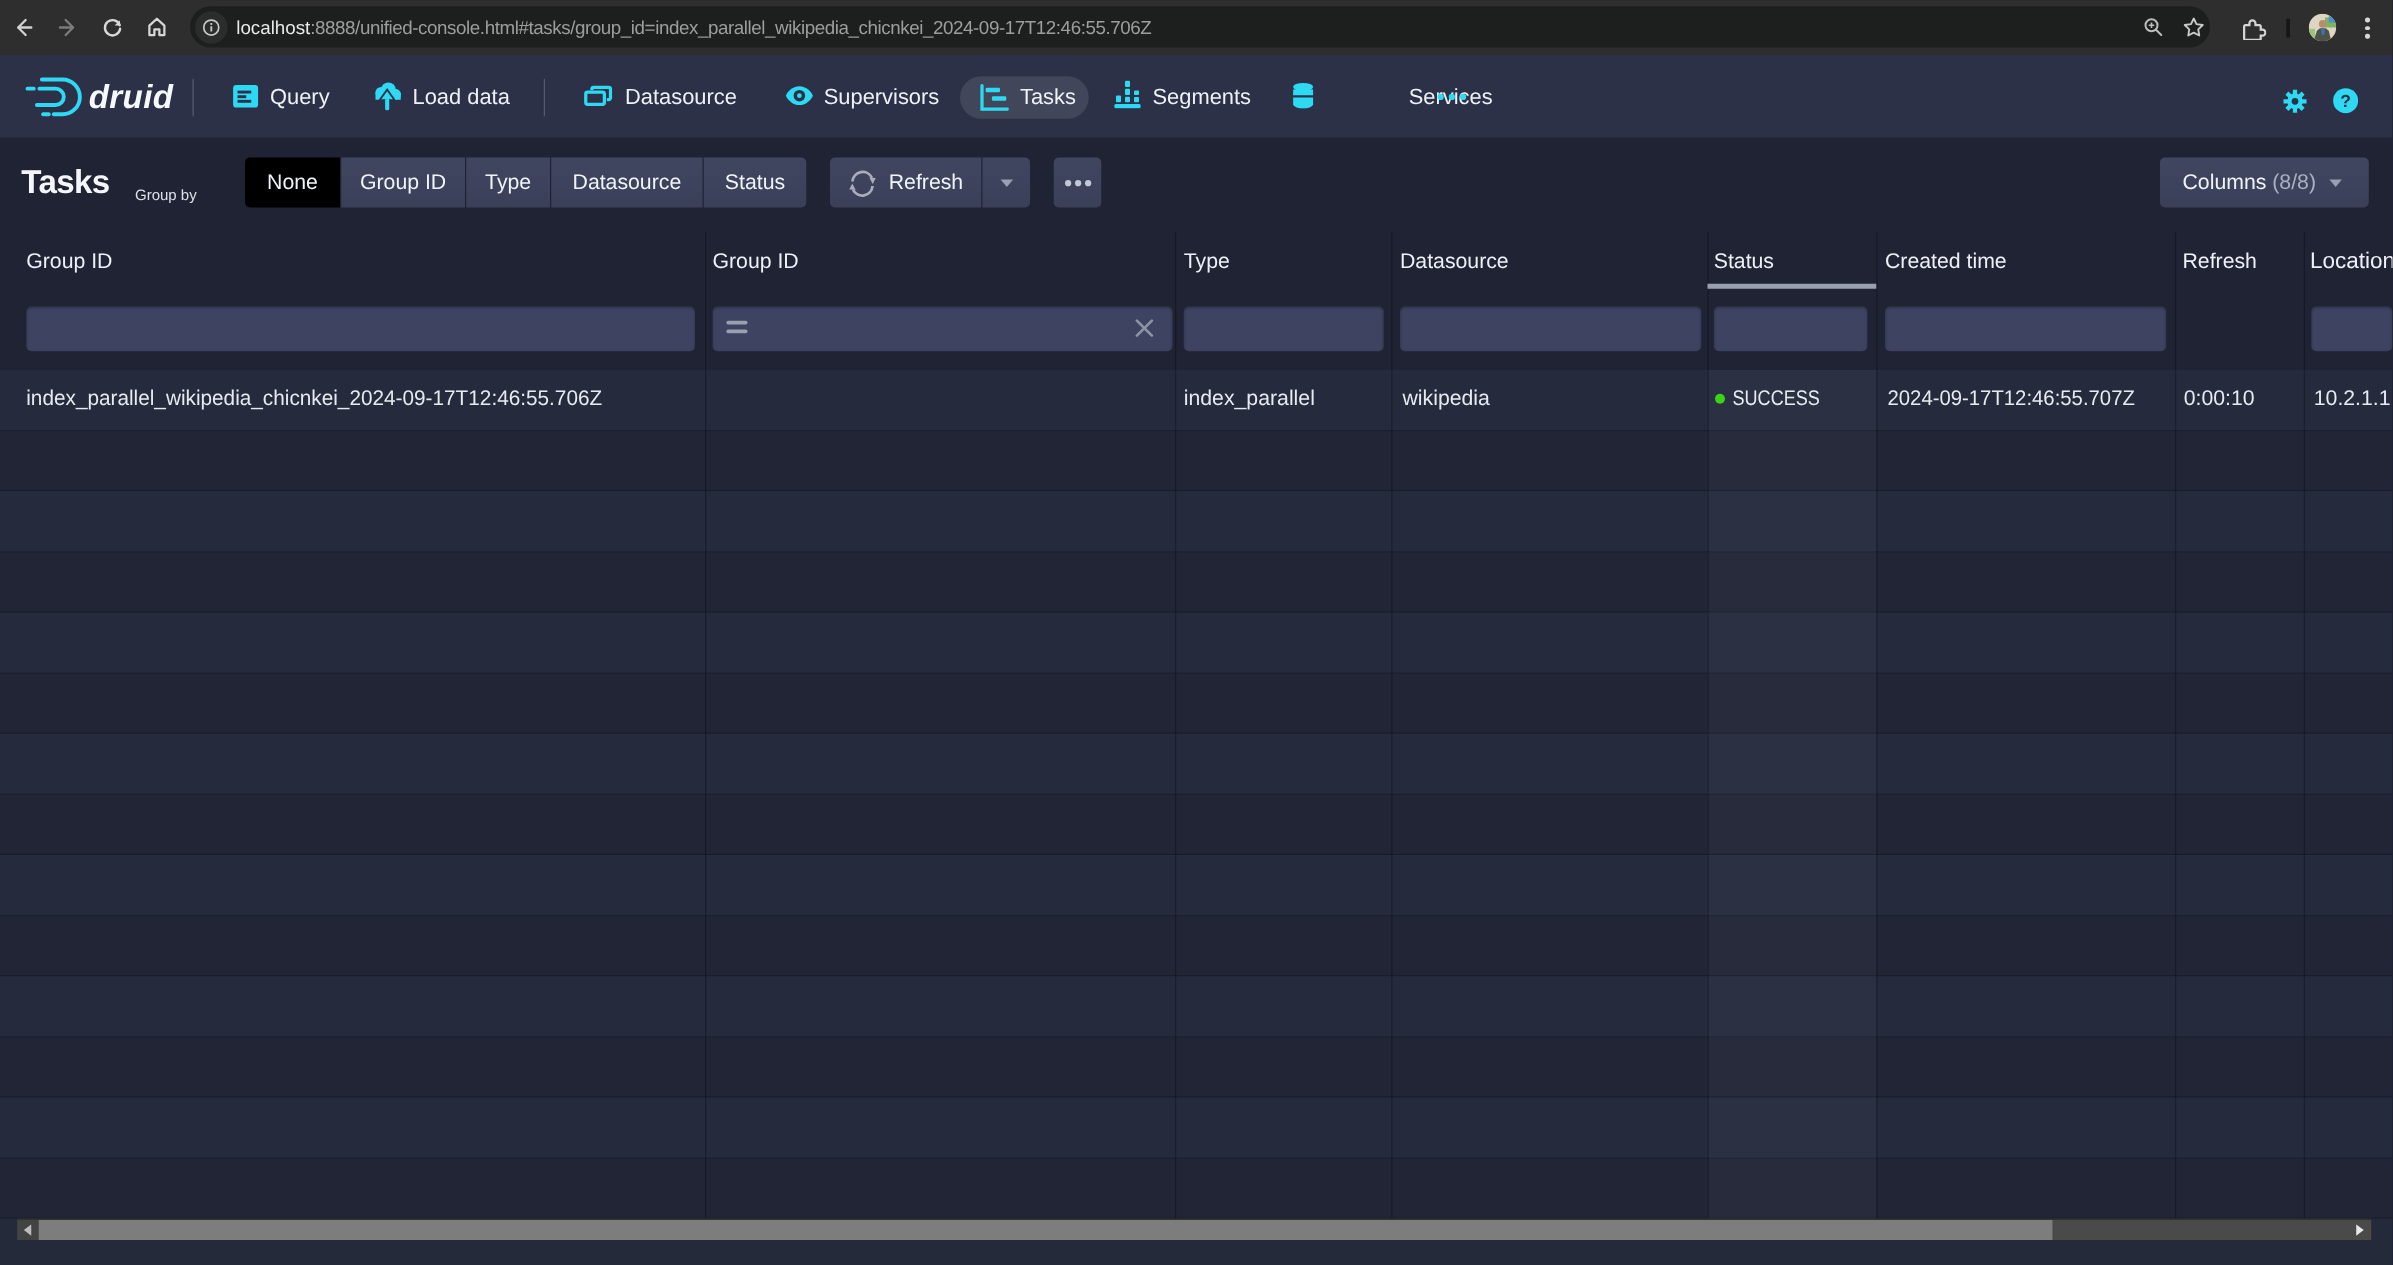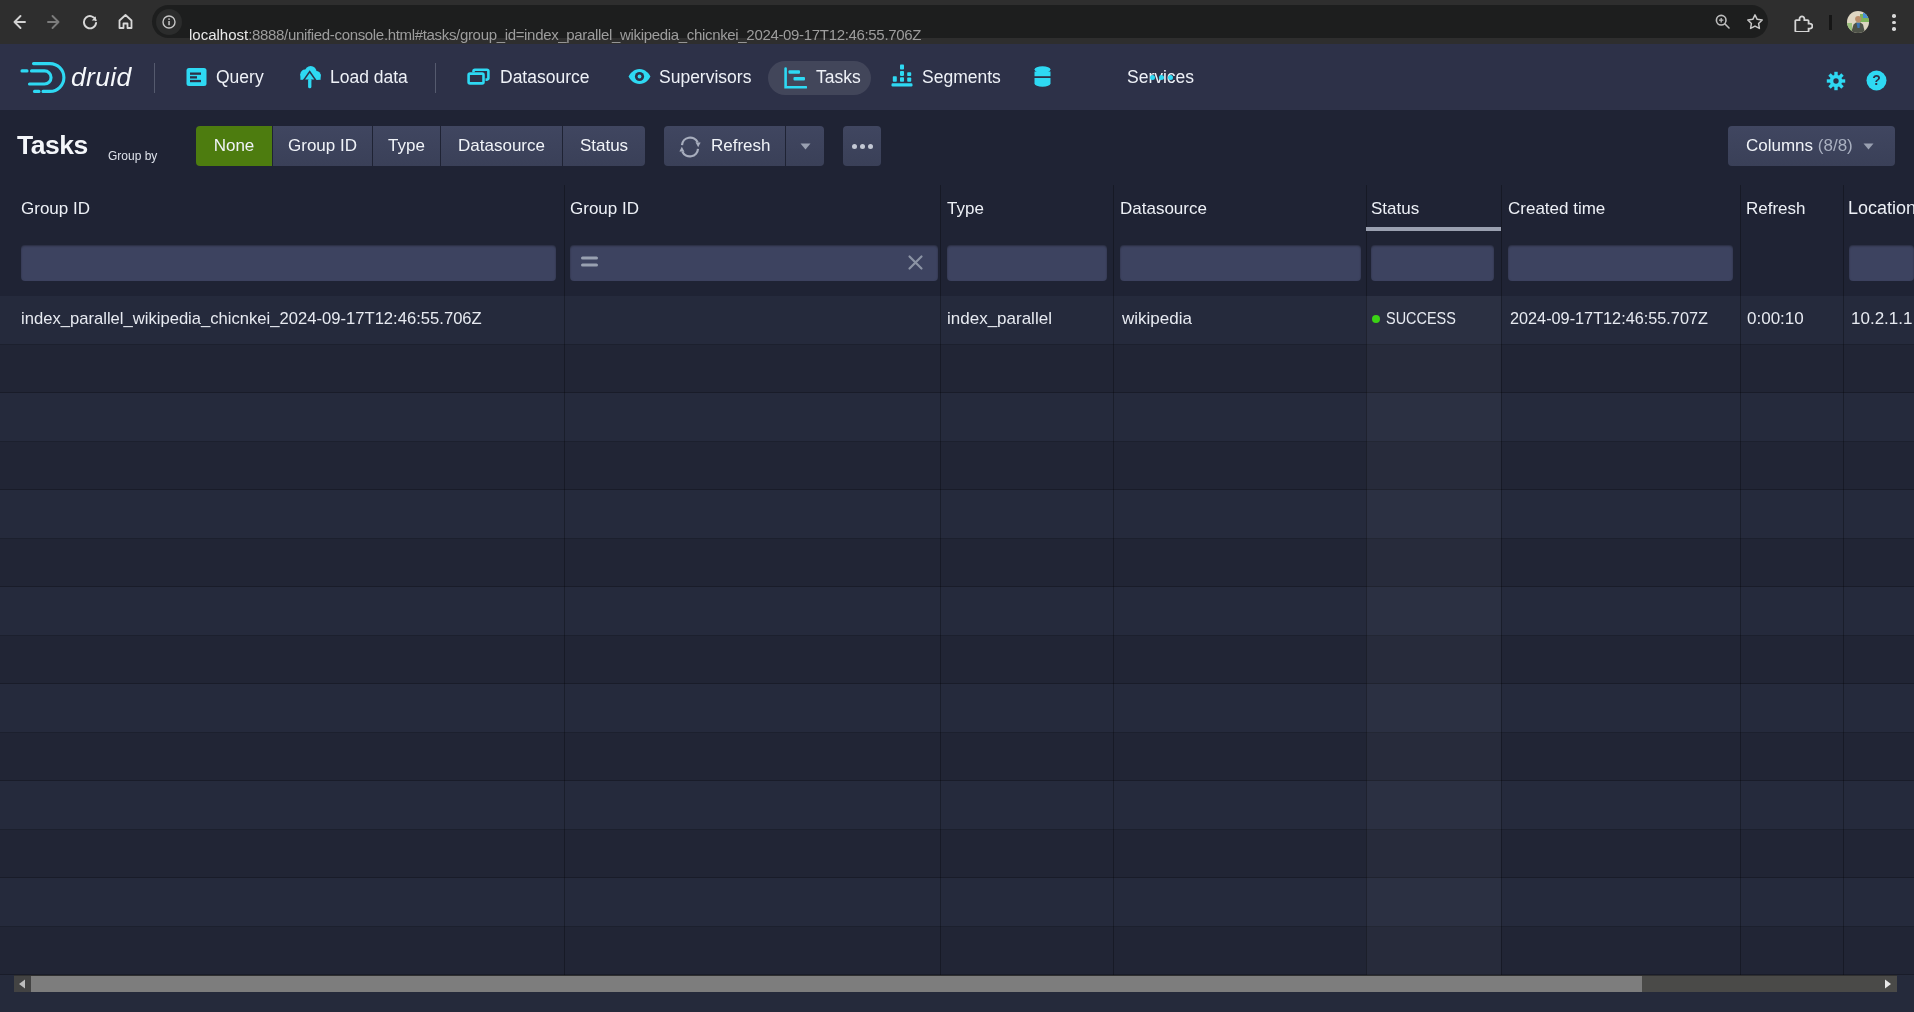--- a/index.html
+++ b/index.html
@@ -3,21 +3,21 @@
 <meta charset="utf-8">
 <style>
   * { margin:0; padding:0; box-sizing:border-box; }
   html,body { width:1914px; height:1012px; overflow:hidden; background:#1f2334; }
   body { font-family:"Liberation Sans", sans-serif; }
   .abs { position:absolute; }
   #stage { position:relative; width:1914px; height:1012px; overflow:hidden; }
   
   #chrome { position:absolute; left:0; top:0; width:1914px; height:44px; background:#2e2e2e; }
   #urlpill { position:absolute; left:152px; top:5px; width:1616px; height:33px; border-radius:17px; background:#1d1e1e; }
-  .urltxt { position:absolute; left:189px; top:12px; height:44px; line-height:45px; font-size:15px; color:#9d9d9d; white-space:nowrap; }
+  .urltxt { position:absolute; left:189px; top:0; height:44px; line-height:45px; font-size:15px; color:#9d9d9d; white-space:nowrap; }
   
   #nav { position:absolute; left:0; top:44px; width:1914px; height:66px; background:#2d3148; }
   .navitem { position:absolute; top:44px; height:61px; line-height:66px; font-size:17.5px; color:#eef1f7; white-space:nowrap; }
   .navpill { position:absolute; left:768px; top:61px; width:103px; height:34px; border-radius:17px; background:rgba(255,255,255,0.1); }
   .navsep { position:absolute; top:63px; width:1px; height:30px; background:#555a6e; }
   
   .btn { position:absolute; top:126px; height:40px; background:linear-gradient(180deg,#404660,#3a4058); border-radius:4px; color:#f0f3f8; font-size:17px; line-height:40px; text-align:center; }
   
   .hdr { position:absolute; top:185px; height:47px; line-height:47px; font-size:17px; color:#edf0f6; white-space:nowrap; }
   .finput { position:absolute; top:245px; height:36px; background:#3d4360; border-radius:4px; box-shadow:inset 0 1px 2px rgba(0,0,0,0.35); }
@@ -91,21 +91,21 @@
   <div class="navpill"></div>
 
   <svg class="abs" style="left:18px; top:57px;" width="52" height="40" viewBox="0 0 52 40">
     <g stroke="#2ed9f3" stroke-width="3.1" fill="none" stroke-linecap="round">
       <path d="M15.5 6.6 L32 6.6 A13.7 13.7 0 0 1 32 34.4 L25 34.4"></path>
       <path d="M13.5 13.9 L26.5 13.9 A6.55 6.55 0 0 1 26.5 27 L11.5 27"></path>
       <path d="M4 13.9 L9 13.9"></path>
       <path d="M16.5 34.4 L21 34.4"></path>
     </g>
   </svg>
-  <div class="abs" style="left:71px; top:62px; font-size:26.5px; font-style:italic; font-weight:400; color:#f6f8fb; letter-spacing:0.3px;">druid</div>
+  <div class="abs" style="left:71px; top:62px; font-size:26.5px; font-style:italic; font-weight:700; color:#f6f8fb; letter-spacing:0.3px;">druid</div>
   <div class="navsep" style="left:154px;"></div>
   <div class="navsep" style="left:435px;"></div>
 
   <svg class="abs" style="left:186px; top:67px;" width="21" height="20" viewBox="0 0 21 20">
     <rect x="0.5" y="1" width="20" height="18" rx="2.5" fill="#2ed9f3"></rect>
     <rect x="4" y="5.5" width="11" height="2.3" fill="#2d3148"></rect>
     <rect x="4" y="9.2" width="7" height="2.3" fill="#2d3148"></rect>
     <rect x="4" y="12.9" width="11" height="2.3" fill="#2d3148"></rect>
   </svg>
   <div class="navitem" style="left:216px;">Query</div>
@@ -191,21 +191,21 @@
     <circle cx="10" cy="10" r="2.7" fill="#2d3148"></circle>
   </svg>
   <svg class="abs" style="left:1866px; top:70px;" width="21" height="21" viewBox="0 0 21 21">
     <circle cx="10.5" cy="10.5" r="10" fill="#2ed9f3"></circle>
     <text x="10.5" y="15.4" text-anchor="middle" font-family="Liberation Sans, sans-serif" font-size="14" font-weight="bold" fill="#2d3148">?</text>
   </svg>
 
   <div class="abs" id="title" style="left:17px; top:130px; font-size:26.5px; font-weight:700; letter-spacing:-0.5px; color:#f4f6fa;">Tasks</div>
   <div class="abs" style="left:108px; top:136px; font-size:12px; color:#dde1ea;margin-top:13px;">Group by</div>
 
-  <div class="btn" style="left:196px; width:76px; background:#4d7c0f; border-radius:4px 0 0 4px;">None</div>
+  <div class="btn" style="left:196px; width:76px; background:#000000; border-radius:4px 0 0 4px;">None</div>
   <div class="btn" style="left:273px; width:99px; border-radius:0;">Group ID</div>
   <div class="btn" style="left:373px; width:67px; border-radius:0;">Type</div>
   <div class="btn" style="left:441px; width:121px; border-radius:0;">Datasource</div>
   <div class="btn" style="left:563px; width:82px; border-radius:0 4px 4px 0;">Status</div>
 
   <div class="btn" style="left:664px; width:121px; text-align:left; padding-left:47px; border-radius:4px 0 0 4px;">Refresh</div>
   <svg class="abs" style="left:679px; top:136px;" width="22" height="22" viewBox="0 0 22 22">
     <g stroke="#a8aebe" stroke-width="2.2" fill="none">
       <path d="M3 9.2 A 8.2 8.2 0 0 1 18.6 6.3"></path>
       <path d="M19 12.8 A 8.2 8.2 0 0 1 3.4 15.7"></path>

